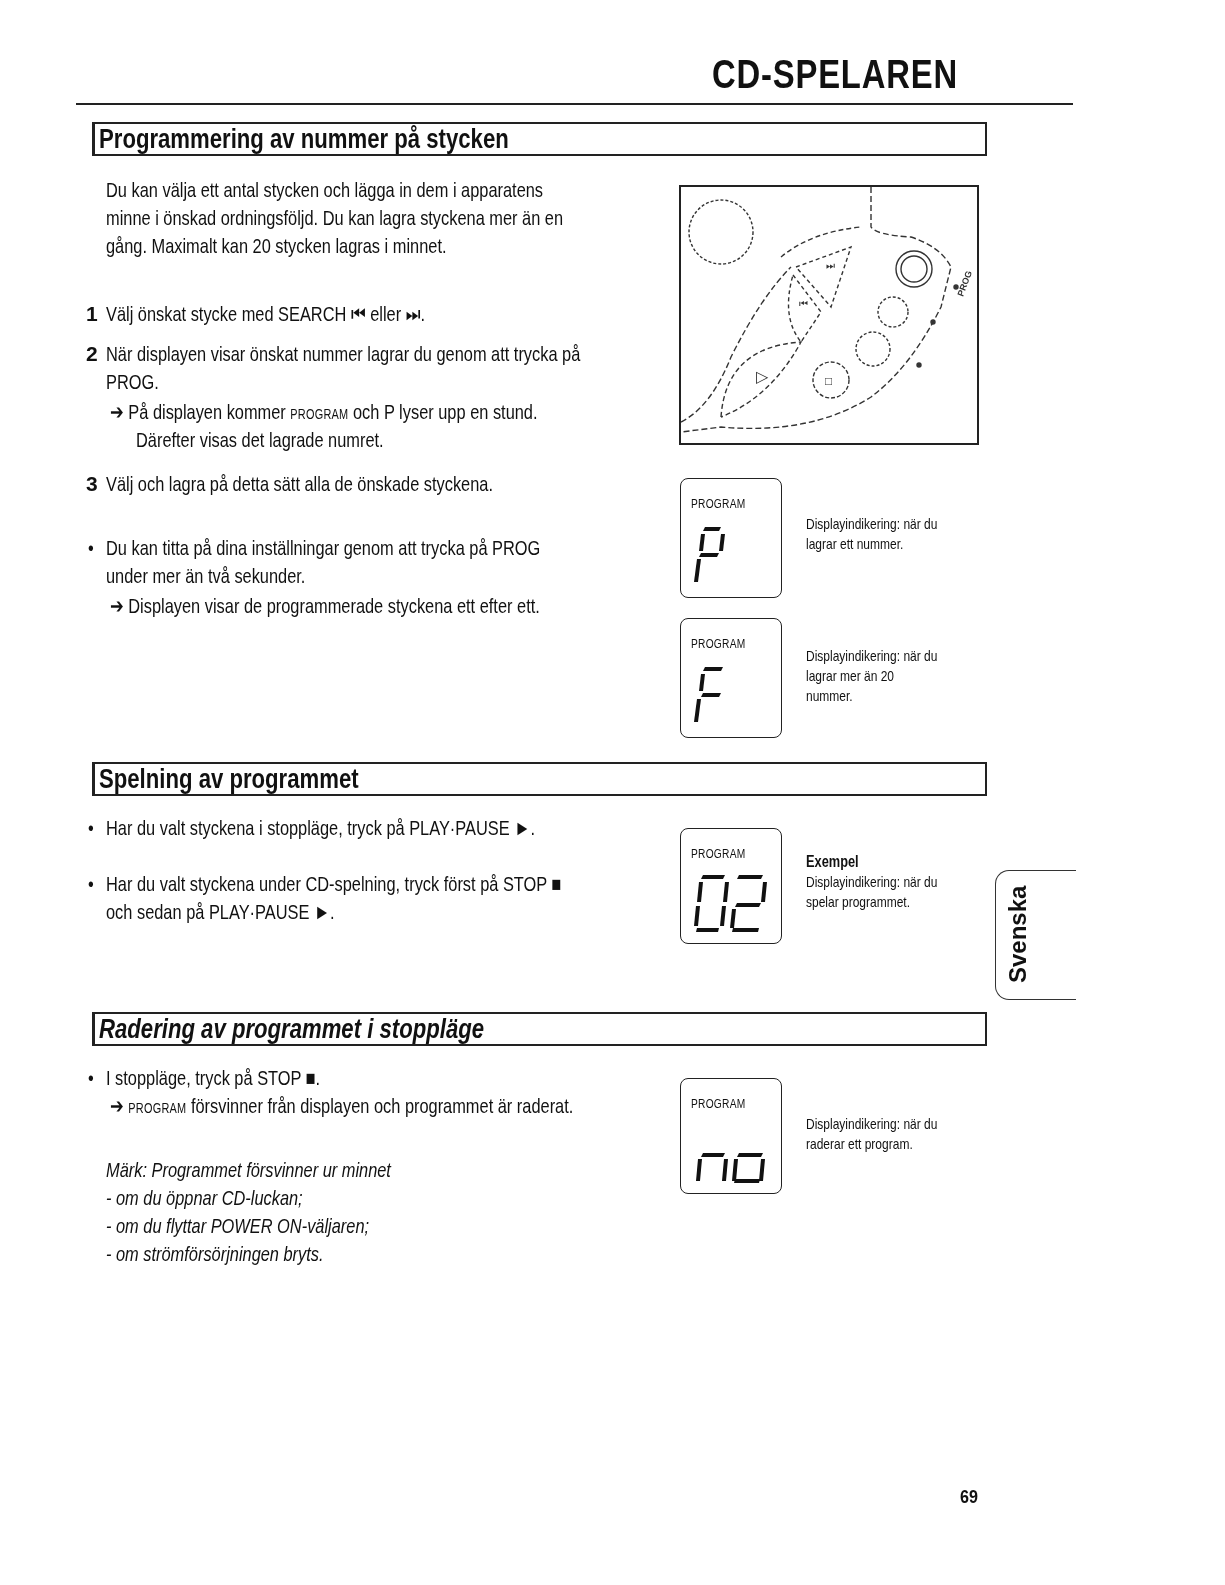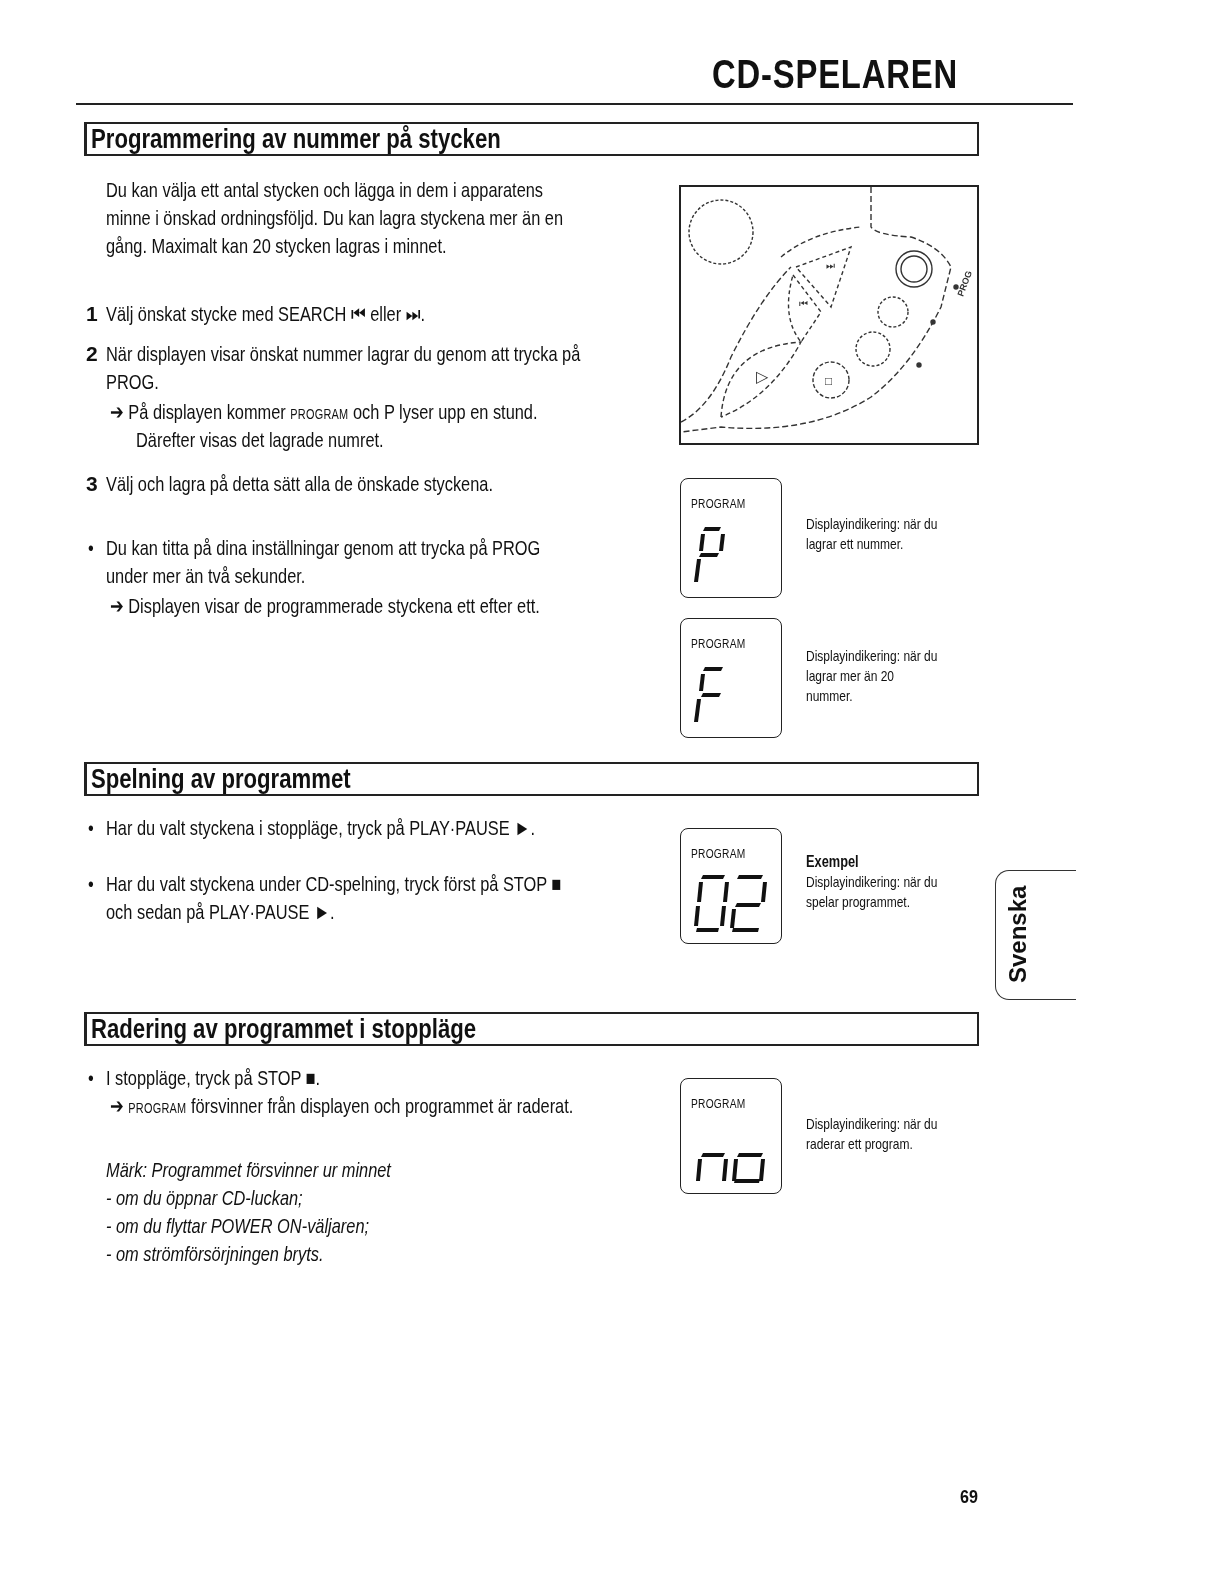--- a/index.html
+++ b/index.html
@@ -2,21 +2,21 @@
 <html><head>
 <meta charset="utf-8">
 <style>
   html,body{margin:0;padding:0;background:#fff;}
   body{width:1225px;height:1585px;position:relative;overflow:hidden;
        font-family:"Liberation Sans", sans-serif;color:#111;}
   .abs{position:absolute;}
   #page-title{left:712px;top:52px;font-size:40px;font-weight:bold;letter-spacing:1px;
      transform:scaleX(0.82);transform-origin:left top;white-space:nowrap;}
   #title-rule{left:76px;top:103px;width:997px;height:0;border-top:2px solid #222;}
-  .sec-head{position:absolute;left:84px;width:890px;border:2px solid #222;border-left-width:3px;height:30px;}
+  .sec-head{position:absolute;left:92px;width:890px;border:2px solid #222;border-left-width:3px;height:30px;}
   .sec-head span{position:absolute;left:4px;top:0px;font-size:27px;font-weight:bold;white-space:nowrap;
      transform:scaleX(0.82);transform-origin:left top;line-height:30px;}
   .txt{position:absolute;font-size:21px;line-height:28px;white-space:nowrap;
        transform:scaleX(0.78);transform-origin:left top;}
   .num{font-weight:bold;position:absolute;font-size:21px;}
   .small-caps{font-size:14px;letter-spacing:0.3px;}
   .italic{font-style:italic;}
   .lcd{position:absolute;width:100px;border:1.5px solid #222;border-radius:8px;background:#fff;}
   .lcd .lbl{position:absolute;left:10px;top:18px;font-size:12px;letter-spacing:0.3px;
       transform:scaleX(0.85);transform-origin:left top;}
@@ -158,21 +158,21 @@
 <div class="cap" style="left:806px;top:852px;">
   <div><b>Exempel</b></div>
   <div>Displayindikering: när du</div>
   <div>spelar programmet.</div>
 </div>
 
 <div id="lang-tab" class="abs">
   <span>Svenska</span>
 </div>
 
-<div class="sec-head" style="top:1012px;">
+<div class="sec-head" style="top:1012px;font-style:italic;">
   <span>Radering av programmet i stoppläge</span>
 </div>
 
 <div class="txt" style="left:88px;top:1064px;">•</div>
 <div class="txt" style="left:106px;top:1064px;">I stoppläge, tryck på STOP ■.</div>
 <div class="txt" style="left:110px;top:1092px;">
   <span>➔</span>
   <span class="small-caps">PROGRAM</span><span> försvinner från displayen och programmet är raderat.</span>
 </div>
 

